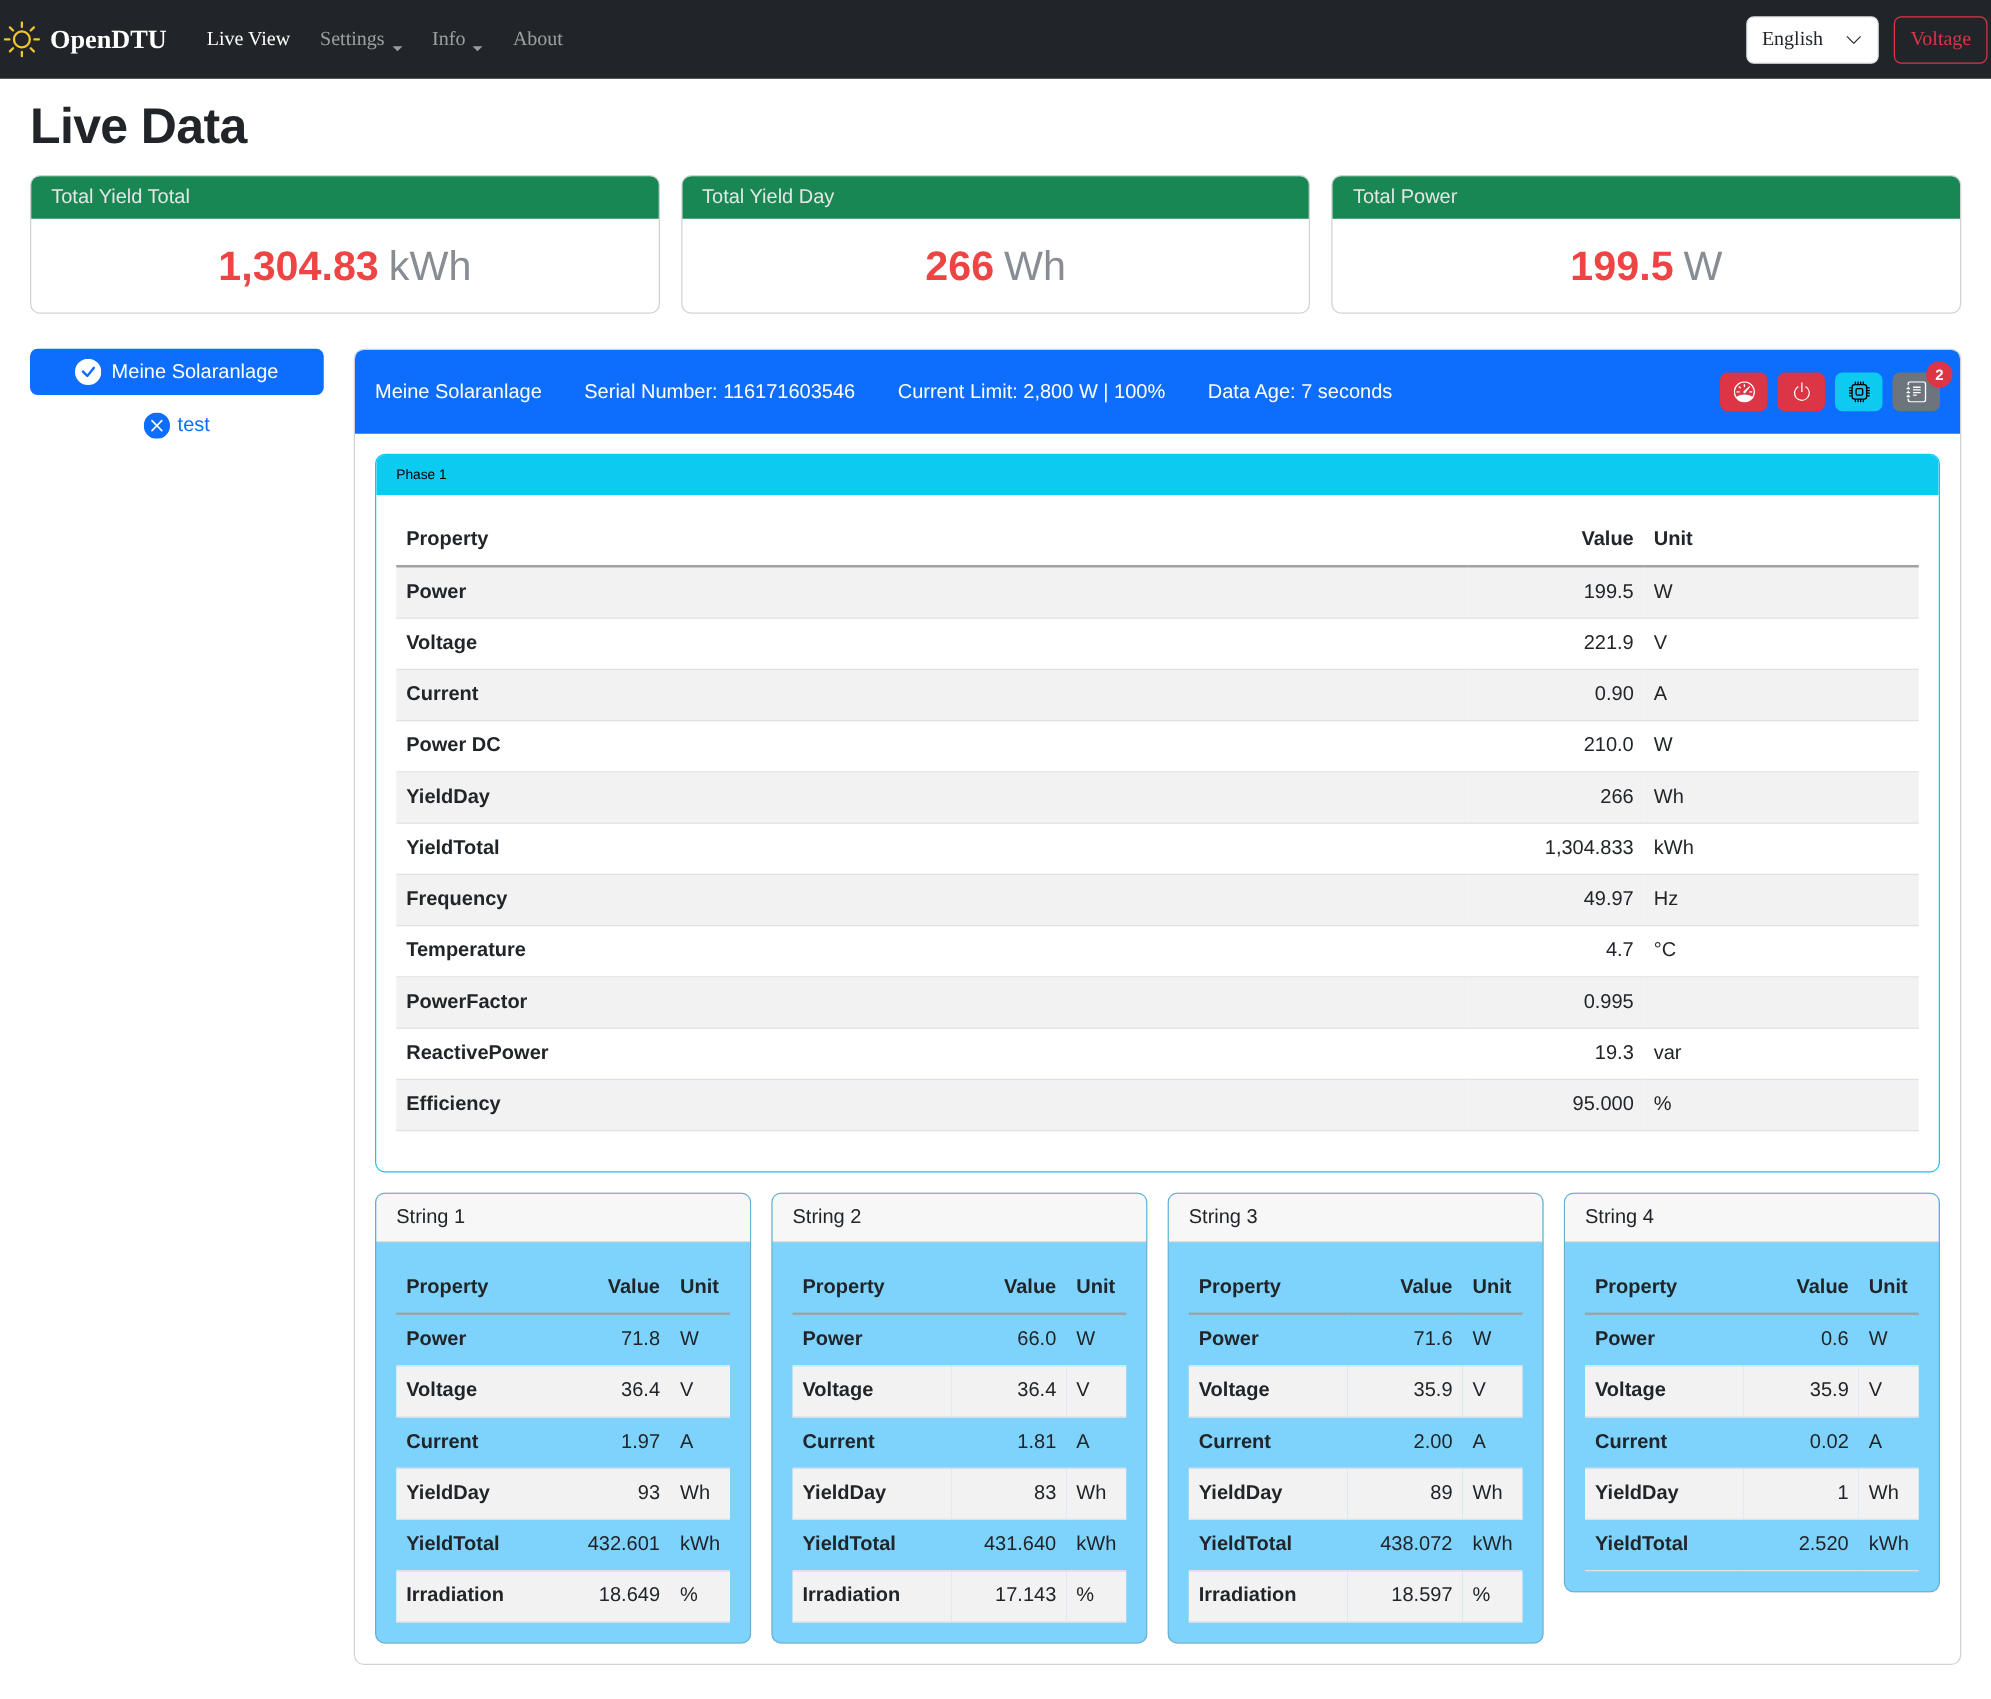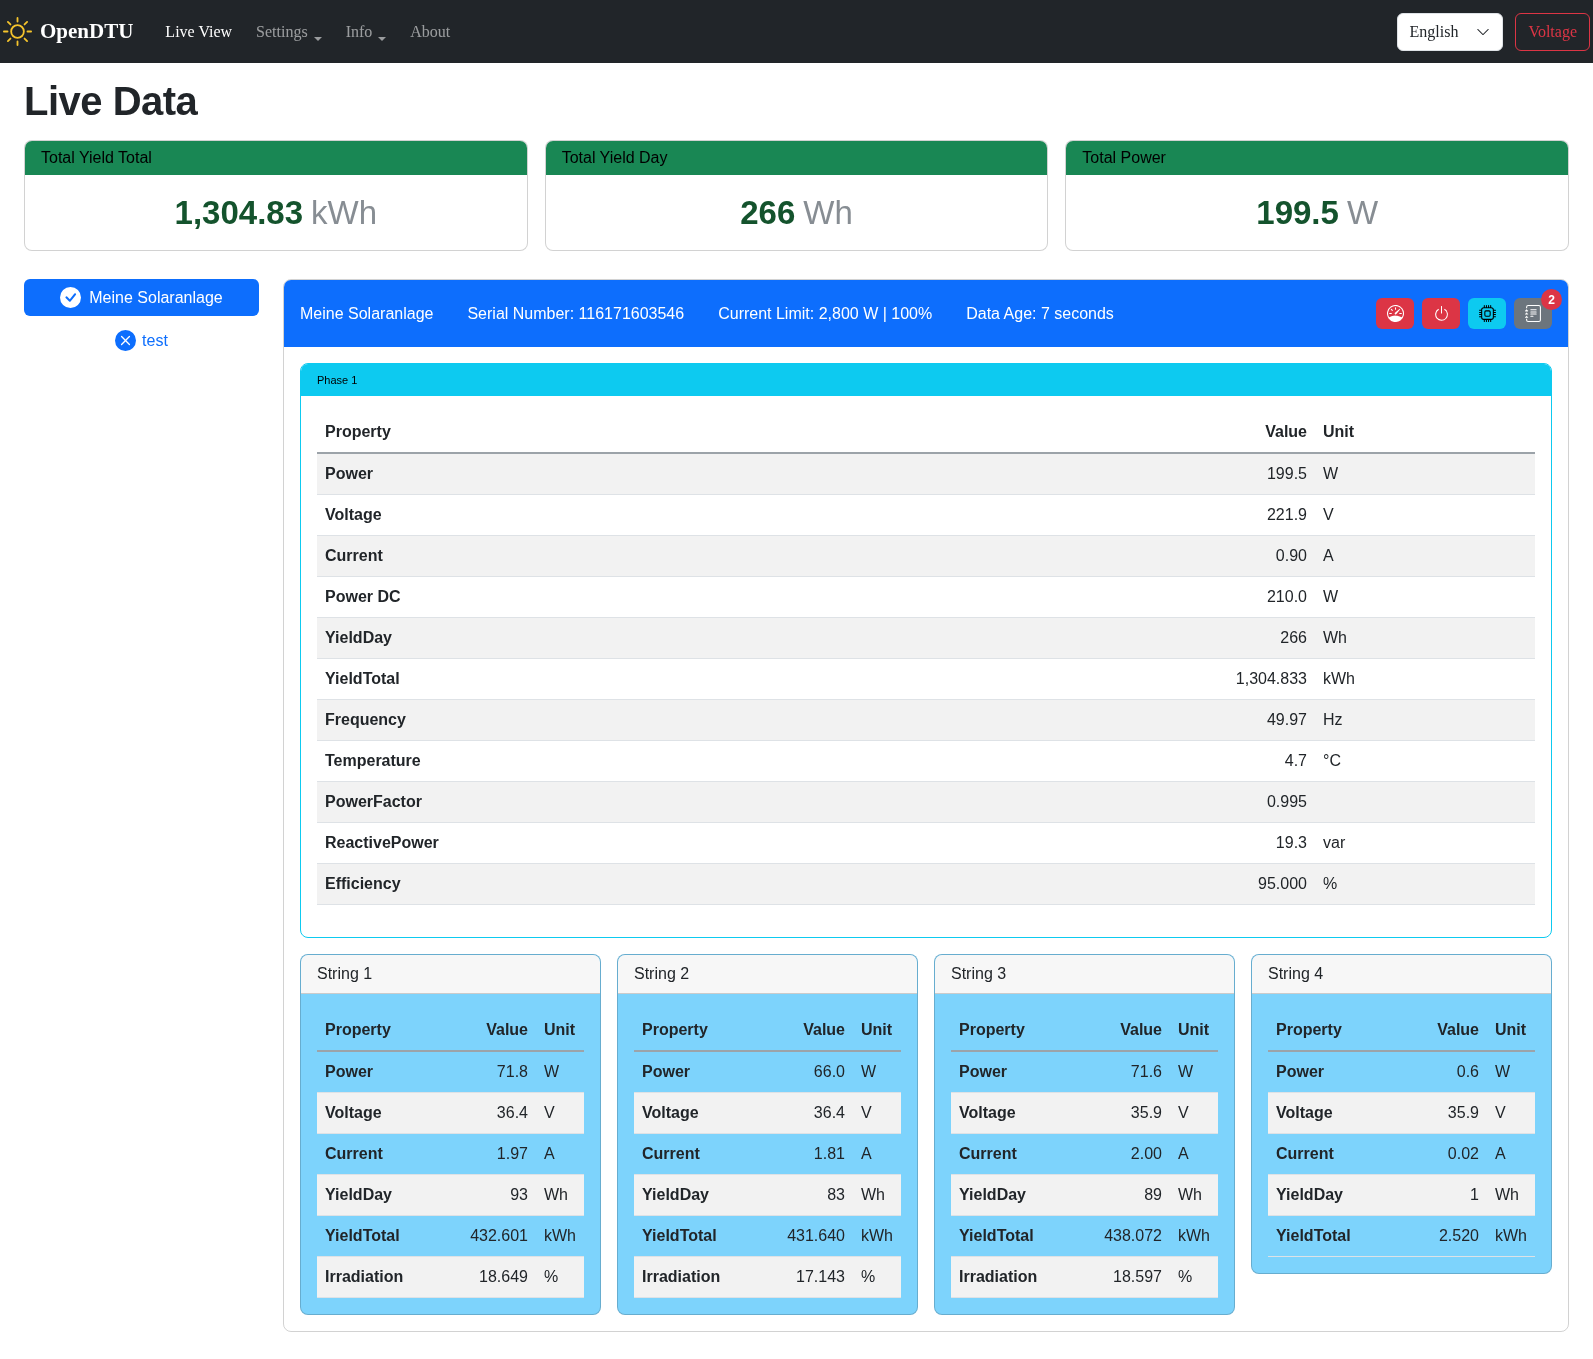--- a/index.html
+++ b/index.html
@@ -34,25 +34,25 @@
     background:transparent; color:#dc3545; border:1px solid #dc3545; border-radius:6px;
     height:38px; padding:0 12px; font-size:16px; cursor:pointer; font-family:inherit;
   }
   
   .page { padding:0 24px 14px 24px; }
   h1.page-title { font-size:40px; font-weight:700; margin:16px 0 16px 0; letter-spacing:-.5px; }
   
   .summary-row { display:grid; grid-template-columns:repeat(3,1fr); gap:17px; }
   .card { border:1px solid rgba(0,0,0,.175); border-radius:8px; background:#fff; }
   .summary-card .card-header {
-    background:#198754; color:#000000; padding:8px 16px; font-size:16px;
+    background:#198754; color:#e5e5e5; padding:8px 16px; font-size:16px;
     border-radius:7px 7px 0 0;
   }
   .summary-card .card-body { padding:21px 16px; text-align:center; font-size:33px; line-height:1; }
-  .summary-value { font-weight:600; color:#14532d; }
+  .summary-value { font-weight:600; color:#ef4444; }
   .summary-unit { font-weight:400; color:#878d93; margin-left:8px; }
   
   .content-row { display:flex; gap:24px; margin-top:28px; align-items:flex-start; }
   .sidebar { width:235px; flex:none; }
   .inverter-select-btn {
     width:100%; height:37px; background:#0d6efd; color:#fff; border:none; border-radius:6px;
     font-size:16px; display:flex; align-items:center; justify-content:center; gap:8px;
     cursor:pointer; font-family:inherit;
   }
   .inverter-test-btn {

